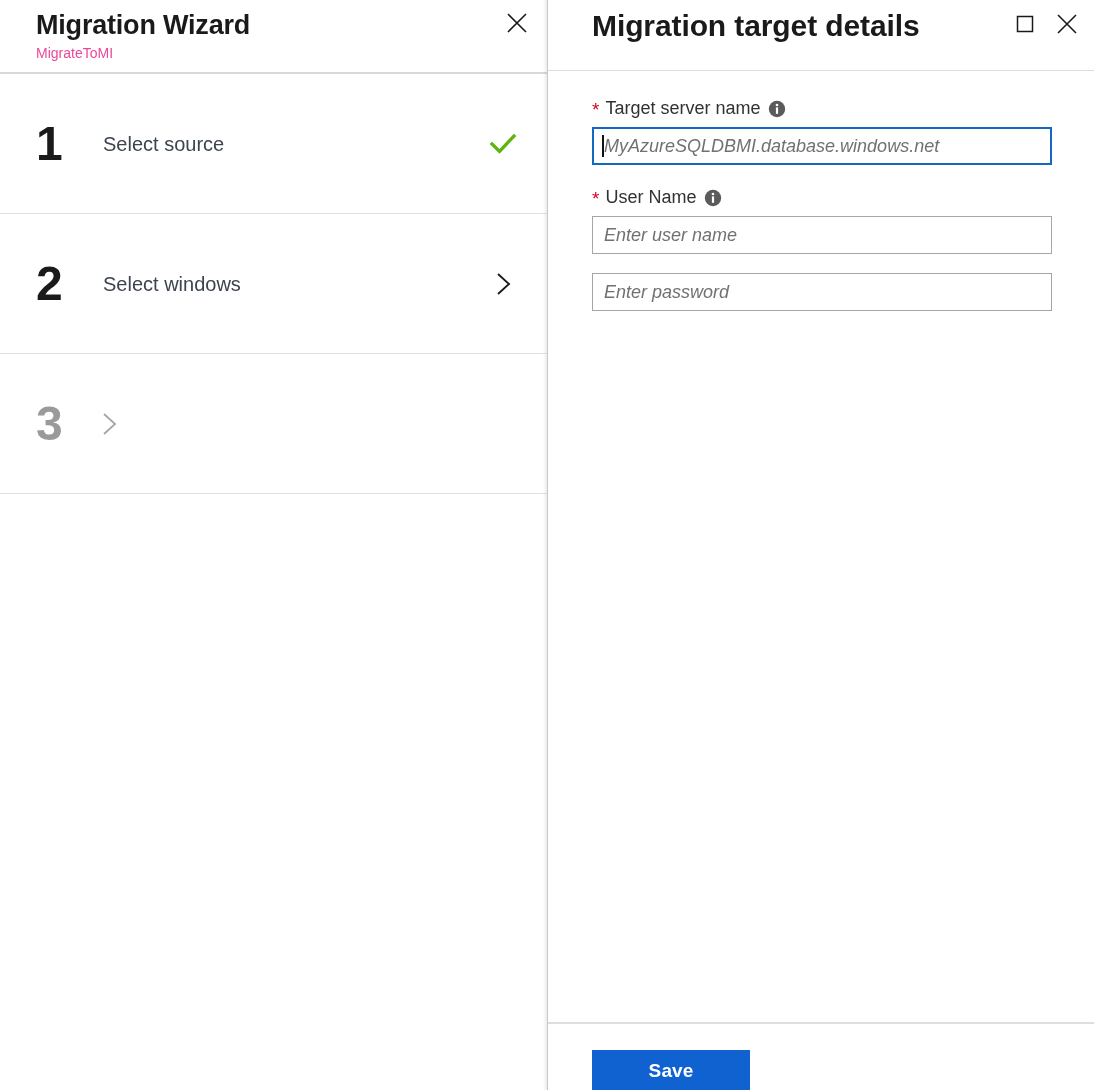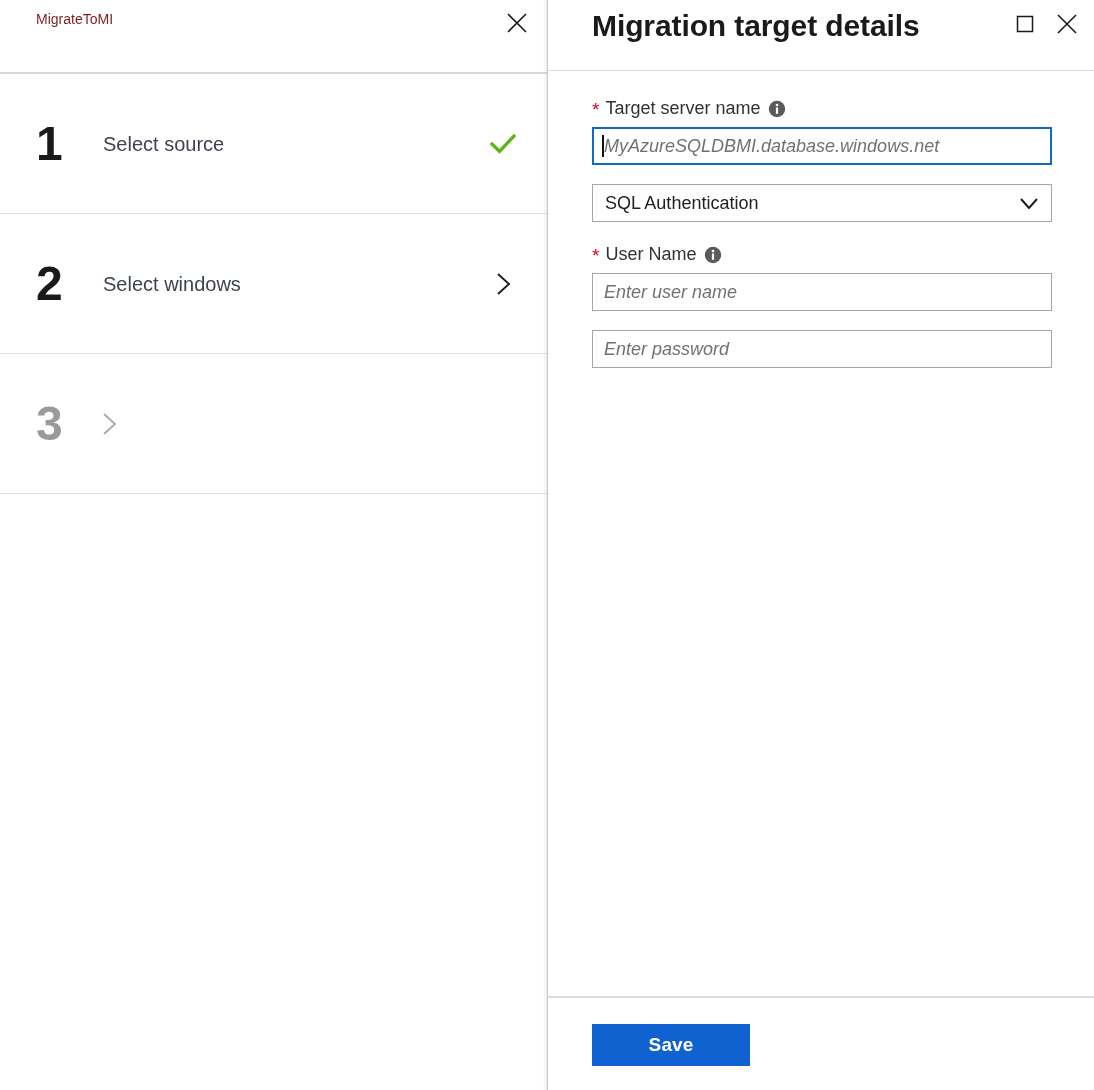--- a/index.html
+++ b/index.html
@@ -34,21 +34,21 @@
   .wizard-title {
     font-size: 27px;
     font-weight: bold;
     color: #1a1a1a;
     letter-spacing: -0.2px;
     line-height: 34px;
     margin: 0;
   }
   .wizard-subtitle {
     font-size: 14px;
-    color: #7f1d1d;
+    color: #ec4899;
     line-height: 20px;
     margin-top: 1px;
   }
   .wizard-close {
     position: absolute;
     top: 6px;
     right: 14px;
     width: 34px; height: 34px;
     cursor: pointer;
     display: flex; align-items: center; justify-content: center;
@@ -228,21 +228,21 @@
   .select-chevron {
     position: absolute;
     right: 12px; top: 0;
     height: 38px;
     display: flex; align-items: center;
     pointer-events: none;
   }
 
   .details-footer {
     flex: 0 0 auto;
-    height: 94px;
+    height: 68px;
     border-top: 2px solid #dedede;
     padding: 26px 0 16px 44px;
   }
   .save-button {
     width: 158px;
     height: 42px;
     background: #0f62d0;
     color: #ffffff;
     border: none;
     font-size: 19px;
@@ -253,20 +253,21 @@
   }
 </style>
 </head>
 <body>
 
 <div class="app">
 
   <div class="wizard-panel">
 
     <div class="wizard-header">
+      <div class="wizard-title">Migration Wizard</div>
       <div class="wizard-subtitle">MigrateToMI</div>
       <div class="wizard-close">
         <svg width="24" height="24" viewBox="0 0 24 24">
           <path d="M3 3 L21 21 M21 3 L3 21" stroke="#1a1a1a" stroke-width="1.6" fill="none"></path>
         </svg>
       </div>
     </div>
 
     <div class="steps">
 
@@ -338,28 +339,20 @@
             </svg>
           </span>
         </div>
         <div class="input-wrap">
           <input class="text-input focused" type="text" value="" placeholder="MyAzureSQLDBMI.database.windows.net" style="">
           <div class="caret"></div>
         </div>
       </div>
 
       <div class="field">
-        <div class="select-wrap">
-          <div class="select-box">SQL Authentication</div>
-          <div class="select-chevron">
-            <svg width="22" height="22" viewBox="0 0 22 22">
-              <path d="M3 7 L11 16 L19 7" stroke="#1a1a1a" stroke-width="1.9" fill="none"></path>
-            </svg>
-          </div>
-        </div>
       </div>
 
       <div class="field">
         <div class="field-label">
           <span class="req-star">*</span>
           <span>User Name</span>
           <span class="info-icon">
             <svg width="18" height="18" viewBox="0 0 18 18">
               <circle cx="9" cy="9" r="8.2" fill="#5b5b5b"></circle>
               <circle cx="9" cy="5" r="1.35" fill="#ffffff"></circle>

